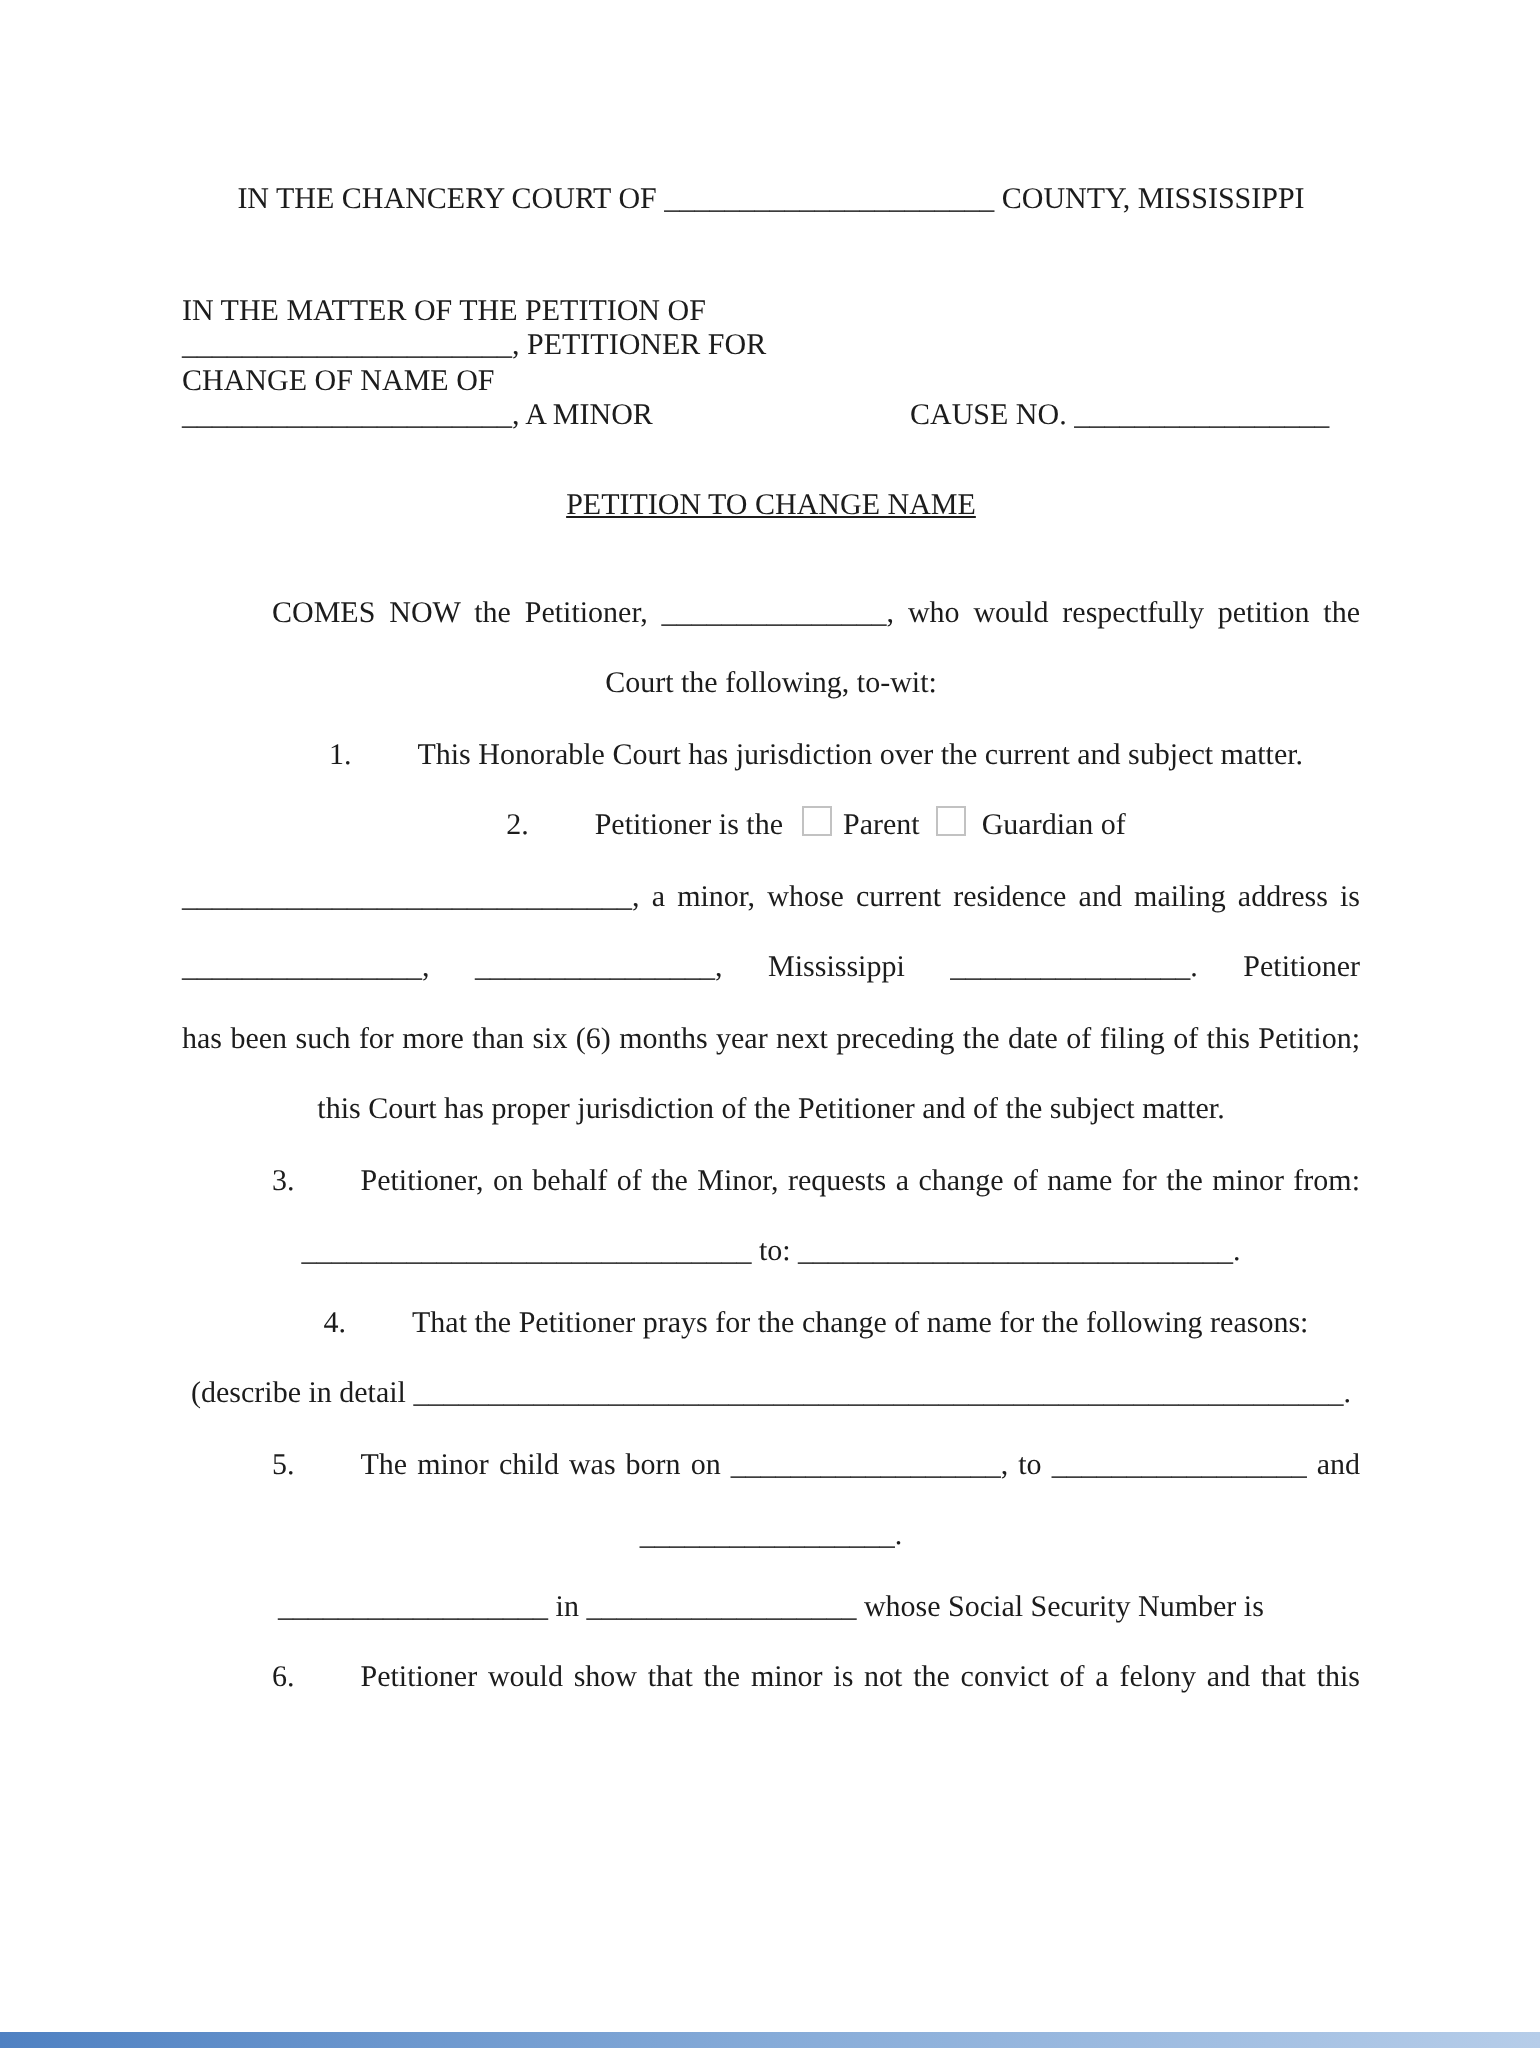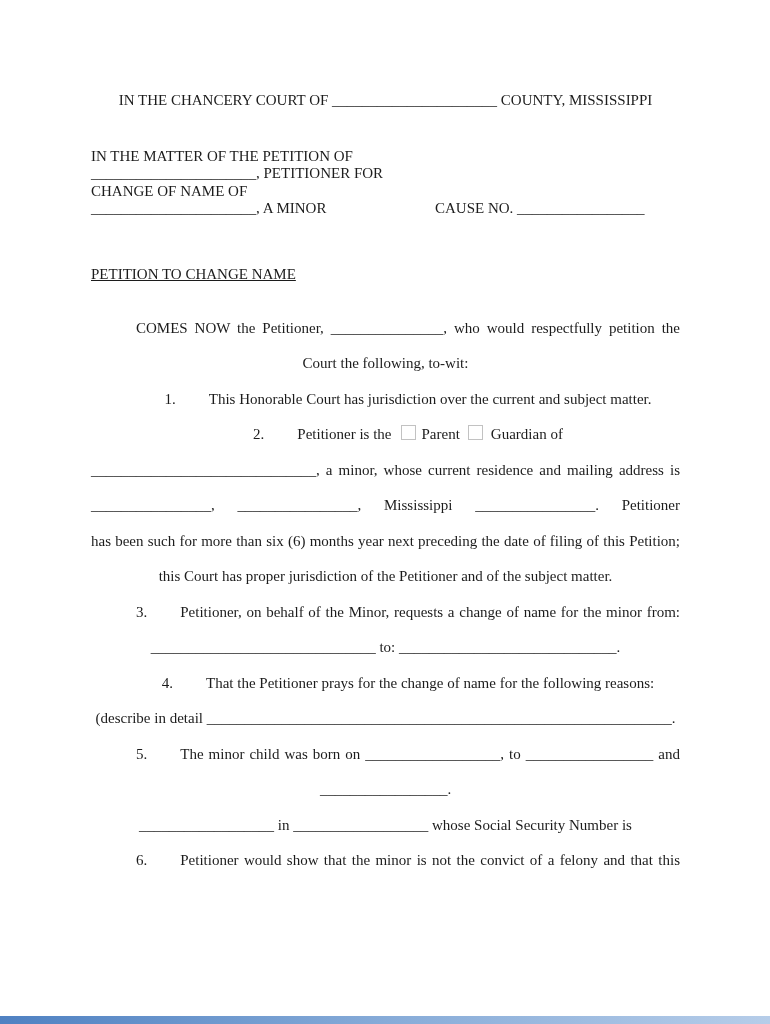--- a/index.html
+++ b/index.html
@@ -6,22 +6,22 @@
   .page{
     width:770px;height:1024px;background:#ffffff;position:relative;overflow:hidden;
     font-family:"Liberation Serif","DejaVu Serif",serif;
     font-size:15px;color:#1c1c1c;
   }
   .content{padding:92px 90px 0 91px;}
   .hline{text-align:center;line-height:17.6px;}
   .caption{margin-top:38px;line-height:17.6px;}
   .cap-line{white-space:nowrap;}
   .cap4{position:relative;}
-  .cause{position:absolute;left:344px;top:0;}
-  .title-line{margin-top:48px;text-align:left;line-height:17.6px;font-family:Liberation Serif, serif;}
+  .cause{position:absolute;left:364px;top:0;}
+  .title-line{margin-top:27px;text-align:center;line-height:17.6px;font-family:Liberation Serif, serif;}
   .title-line .u{text-decoration:underline;}
   .body{margin-top:27px;}
   .bl{line-height:35.5px;}
   .jl{text-align:justify;text-align-last:justify;}
   .ll{text-align:center;}
   .num{display:inline-block;margin-left:45px;}
   .tab{display:inline-block;width:33px;}
   .ind{display:inline-block;width:45px;}
   .checkbox{
     display:inline-block;width:13px;height:13px;background:#ffffff;

